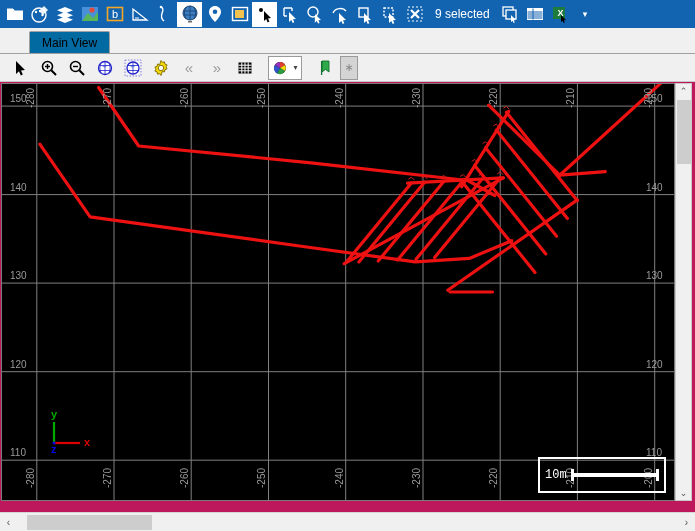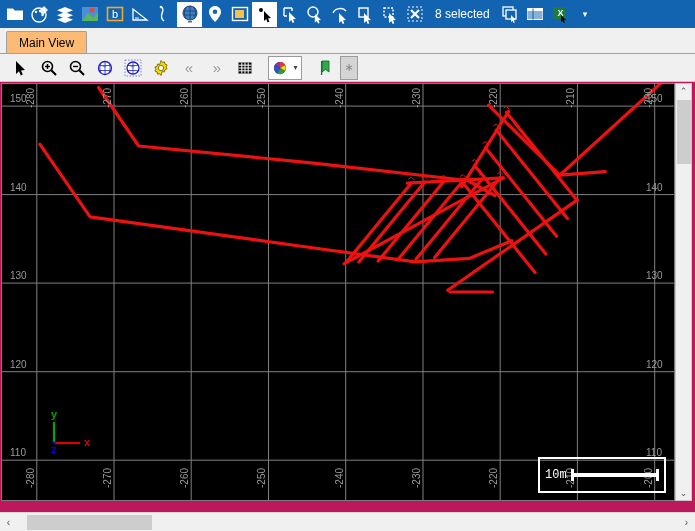--- a/index.html
+++ b/index.html
@@ -50,25 +50,26 @@
     display: flex; align-items: flex-end;
     padding-left: 6px;
     border-bottom: 1px solid #a0a0a0;
     flex: 0 0 26px;
   }
   .tab {
     height: 22px;
     padding: 4px 12px;
     font-size: 12px;
     color: #000;
-    background: #fdba74;
+    background: #0369a1;
     border: 1px solid #a0a0a0;
     border-bottom: none;
     display: flex; align-items: center;
     border-radius: 2px 2px 0 0;
+    margin-left: 23px;
   }
 
   
   .vtoolbar {
     height: 28px;
     background: #f0f0f0;
     display: flex; align-items: center;
     padding-left: 8px;
     gap: 2px;
     flex: 0 0 28px;
@@ -315,21 +316,21 @@
       </svg>
     </div>
 
     <div class="rb-btn">
       <svg width="20" height="20" viewBox="0 0 20 20">
         <rect x="3" y="3" width="14" height="14" fill="none" stroke="#ffffff" stroke-width="1" stroke-dasharray="2 2"></rect>
         <path d="M6 6l8 8M14 6l-8 8" stroke="#ffffff" stroke-width="2.2"></path>
       </svg>
     </div>
 
-    <div class="rb-label">8 selected</div>
+    <div class="rb-label">9 selected</div>
 
     <div class="rb-btn">
       <svg width="20" height="20" viewBox="0 0 20 20">
         <rect x="3" y="3" width="10" height="9" fill="none" stroke="#ffffff" stroke-width="1.3"></rect>
         <rect x="6" y="6" width="10" height="9" fill="#1263b0" stroke="#ffffff" stroke-width="1.3"></rect>
         <path d="M11 11l5 5-2.2.2 1 2.2-1.2.5-1-2.2-1.6 1.4z" fill="#ffffff"></path>
       </svg>
     </div>
 
     <div class="rb-btn">

